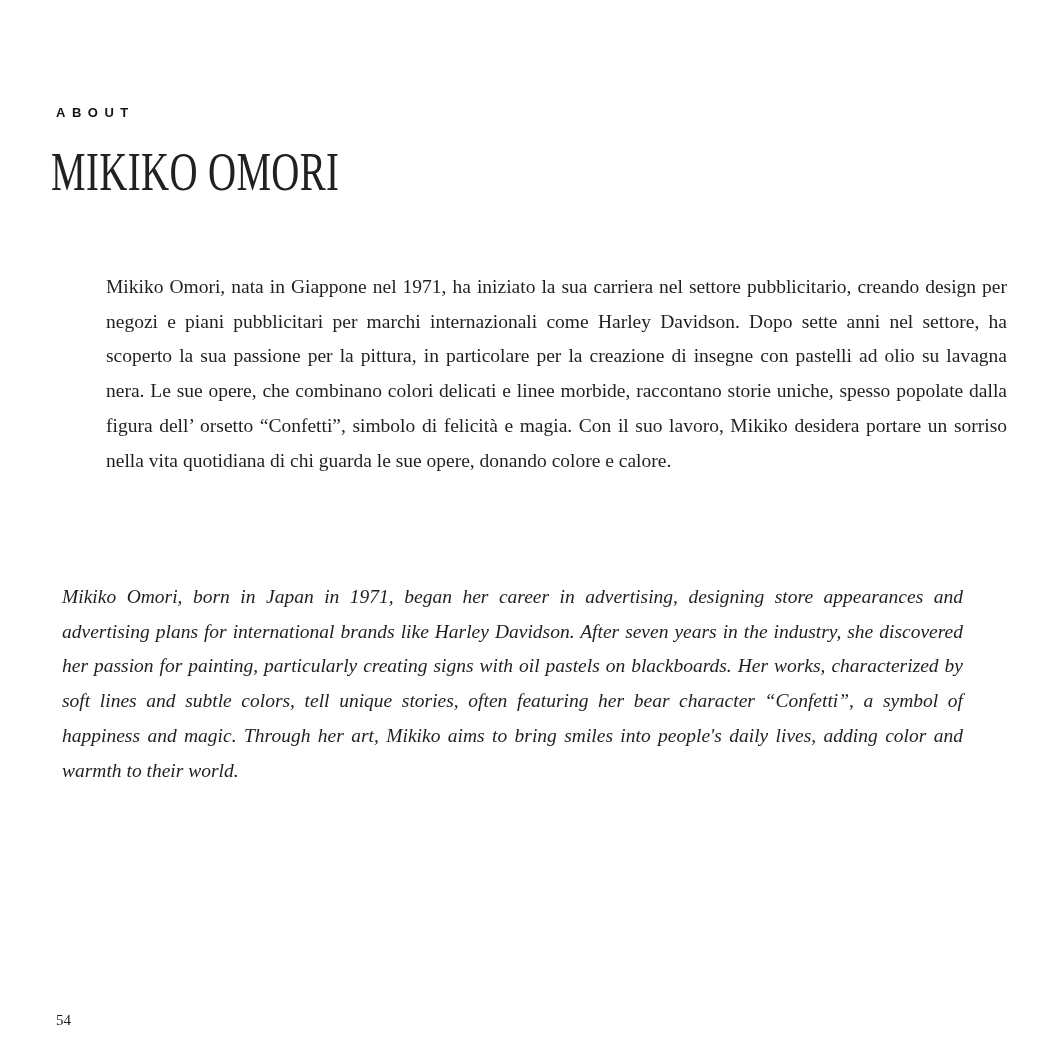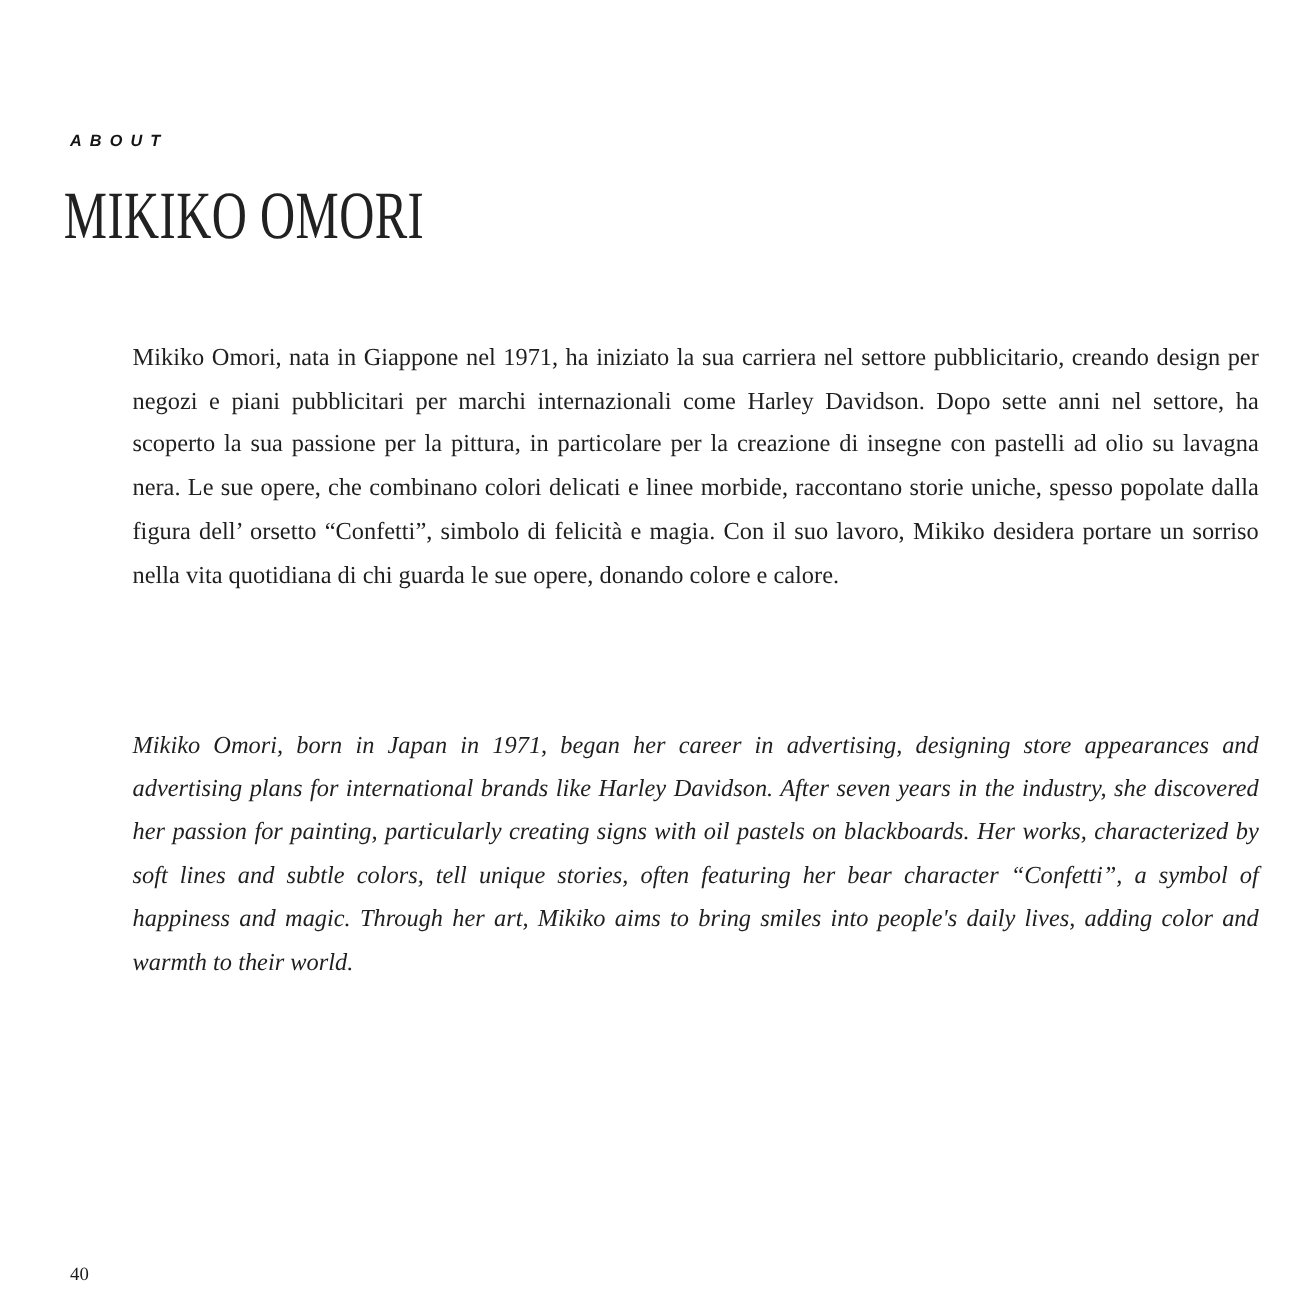--- a/index.html
+++ b/index.html
@@ -19,21 +19,20 @@
     position: absolute;
     left: 56px;
     top: 105px;
     font-family: "Liberation Sans", sans-serif;
     font-weight: 700;
     font-size: 13px;
     line-height: 16px;
     letter-spacing: 6.5px;
     color: #141414;
     text-transform: uppercase;
-    font-style: italic;
   }
   .title {
     position: absolute;
     left: 51px;
     top: 145px;
     margin: 0;
     font-family: "Liberation Serif", serif;
     font-weight: 400;
     font-size: 54px;
     line-height: 54px;
@@ -54,21 +53,20 @@
     text-align: justify;
     color: #1f1f1f;
   }
   .para-italian {
     top: 270px;
     margin-left: 44px;
   }
   .para-english {
     top: 580px;
     font-style: italic;
-    margin-left: 44px;
   }
   .page-number {
     position: absolute;
     left: 56px;
     top: 1012px;
     font-family: "Liberation Serif", serif;
     font-size: 15px;
     line-height: 17px;
     color: #1a1a1a;
   }
@@ -80,14 +78,14 @@
   <div class="kicker">ABOUT</div>
   <h1 class="title">MIKIKO OMORI</h1>
 </header>
 
 <main>
   <p class="para para-italian">Mikiko Omori, nata in Giappone nel 1971, ha iniziato la sua carriera nel settore pubblicitario, creando design per negozi e piani pubblicitari per marchi internazionali come Harley Davidson. Dopo sette anni nel settore, ha scoperto la sua passione per la pittura, in particolare per la creazione di insegne con pastelli ad olio su lavagna nera. Le sue opere, che combinano colori delicati e linee morbide, raccontano storie uniche, spesso popolate dalla figura dell’ orsetto “Confetti”, simbolo di felicità e magia. Con il suo lavoro, Mikiko desidera portare un sorriso nella vita quotidiana di chi guarda le sue opere, donando colore e calore.</p>
   <p class="para para-english">Mikiko Omori, born in Japan in 1971, began her career in advertising, designing store appearances and advertising plans for international brands like Harley Davidson. After seven years in the industry, she discovered her passion for painting, particularly creating signs with oil pastels on blackboards. Her works, characterized by soft lines and subtle colors, tell unique stories, often featuring her bear character “Confetti”, a symbol of happiness and magic. Through her art, Mikiko aims to bring smiles into people's daily lives, adding color and warmth to their world.</p>
 </main>
 
 <footer>
-  <div class="page-number">40</div>
+  <div class="page-number">54</div>
 </footer>
 
 </body></html>

